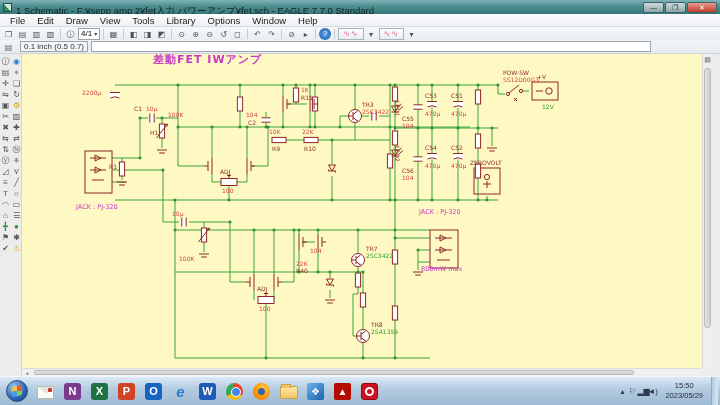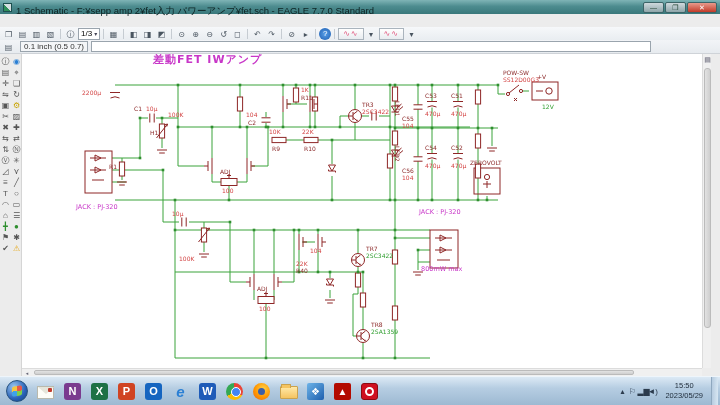--- a/index.html
+++ b/index.html
@@ -43,21 +43,21 @@
     padding:0 3px;line-height:10px;margin-left:2px;}
   #cmdline{height:11px;width:560px;border:1px solid #9aa4ad;background:#fff;font-size:8px;padding:0 2px;
     font-family:"Liberation Mono","DejaVu Sans Mono",monospace;}
 
   
   #palette{position:absolute;left:0;top:54px;width:22px;height:322px;background:#ececec;
     border-right:1px solid #d5d5d5;display:grid;grid-template-columns:11px 11px;align-content:start;padding-top:2px;}
   .pal{width:11px;height:11px;font-size:8px;line-height:11px;text-align:center;color:#555;}
 
   
-  #canvas{position:absolute;left:22px;top:54px;width:680px;height:314px;background:#ffffff;overflow:hidden;}
+  #canvas{position:absolute;left:22px;top:54px;width:680px;height:314px;background:#fef9c3;overflow:hidden;}
   #labels{position:absolute;left:0;top:0;width:680px;height:314px;pointer-events:none;}
   .lbl{position:absolute;white-space:nowrap;font-family:"DejaVu Sans",sans-serif;line-height:1;}
   .lm{color:#c837c8;} .lr{color:#d34444;} .ld{color:#8c2a2a;} .lg{color:#2f9e2f;}
 
   
   #vscroll{position:absolute;left:702px;top:54px;width:9px;height:314px;background:#f0f0f0;border-left:1px solid #dcdcdc;}
   #vscroll .vthumb{position:absolute;left:1px;top:14px;width:7px;height:260px;background:linear-gradient(90deg,#e2e2e2,#cfcfcf);border:1px solid #bbb;border-radius:3px;}
   #vscroll .corner-icon{position:absolute;left:0;top:1px;width:9px;height:9px;font-size:7px;line-height:9px;text-align:center;color:#667;}
   #rframe{position:absolute;left:711px;top:54px;width:9px;height:322px;background:#ececec;}
   #hscroll{position:absolute;left:22px;top:368px;width:680px;height:8px;background:#f0f0f0;border-top:1px solid #dcdcdc;}
@@ -109,30 +109,41 @@
   <div id="titlebar">
     <span class="appicon"></span>
     <span id="titletext">1 Schematic - F:¥sepp amp 2¥fet入力 パワーアンプ¥fet.sch - EAGLE 7.7.0 Standard</span>
     <span class="wbtns">
       <span class="wbtn">—</span>
       <span class="wbtn">❐</span>
       <span class="wbtn close">✕</span>
     </span>
   </div>
 
+  <div id="menubar">
+      <span class="menu-item">File</span>
+      <span class="menu-item">Edit</span>
+      <span class="menu-item">Draw</span>
+      <span class="menu-item">View</span>
+      <span class="menu-item">Tools</span>
+      <span class="menu-item">Library</span>
+      <span class="menu-item">Options</span>
+      <span class="menu-item">Window</span>
+      <span class="menu-item">Help</span>
+    </div>
 
   <div id="tb1">
       <span class="tbtn">❒</span>
       <span class="tbtn">▤</span>
       <span class="tbtn">▥</span>
       <span class="tbtn">▧</span>
       <span class="tbsep"></span>
       <span class="tbtn">ⓘ</span>
       <span class="combo">
-        <span>1/3</span>
+        <span>4/1</span>
         <span class="arr">▾</span>
       </span>
       <span class="tbsep"></span>
       <span class="tbtn">▦</span>
       <span class="tbsep"></span>
       <span class="tbtn">◧</span>
       <span class="tbtn">◨</span>
       <span class="tbtn">◩</span>
       <span class="tbsep"></span>
       <span class="tbtn">⊙</span>

